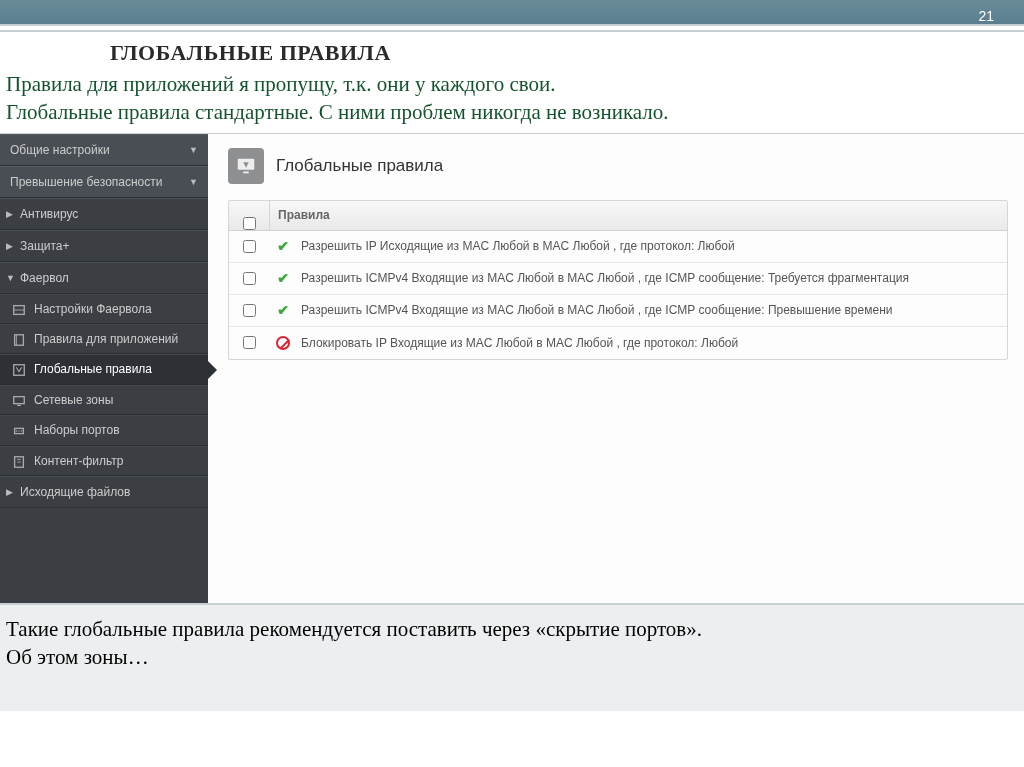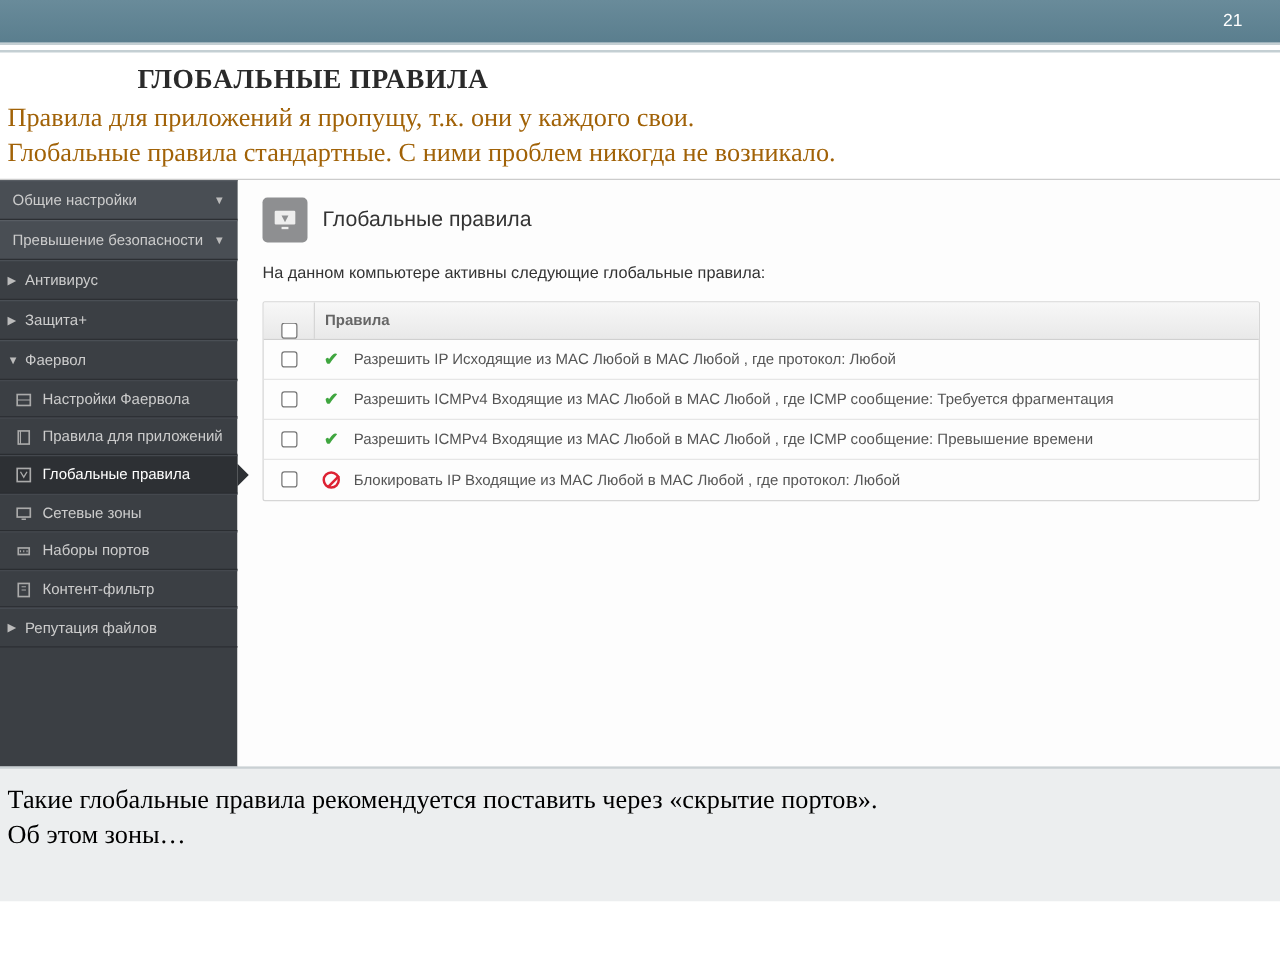--- a/index.html
+++ b/index.html
@@ -1,24 +1,24 @@
 <!DOCTYPE html>
 <html><head>
 <meta charset="utf-8">
 <style>
   * { box-sizing: border-box; margin: 0; padding: 0; }
   body { font-family: Georgia, 'Times New Roman', serif; background: #fff; width: 1024px; height: 767px; overflow: hidden; }
-  .top-bar { height: 34px; background: linear-gradient(#698b9a, #5a7e8e); position: relative; }
+  .top-bar { height: 24px; background: linear-gradient(#698b9a, #5a7e8e); position: relative; }
   .page-num { position: absolute; right: 30px; top: 8px; color: #fff; font-family: Arial, sans-serif; font-size: 14px; }
   .header-rule { height: 8px; border-top: 2px solid #c4cfd3; border-bottom: 2px solid #c4cfd3; background: #fff; }
   .title-row { padding: 8px 0 2px 110px; }
   .title { font-family: Georgia, serif; font-weight: bold; font-size: 22px; color: #2a2a2a; letter-spacing: 0.5px; }
-  .intro { padding: 2px 12px 6px 6px; font-size: 21px; color: #a16207; line-height: 1.35; }
+  .intro { padding: 2px 12px 6px 6px; font-size: 21px; color: #14532d; line-height: 1.35; }
   .app { display: flex; height: 470px; border-top: 1px solid #ccc; }
-  .sidebar { width: 190px; background: #3b3f44; font-family: Arial, sans-serif; font-size: 12px; color: #ccc; }
+  .sidebar { width: 208px; background: #3b3f44; font-family: Arial, sans-serif; font-size: 12px; color: #ccc; }
   .sb-section { padding: 8px 10px; background: #494e54; border-top: 1px solid #585d63; border-bottom: 1px solid #2c2f33; position: relative; cursor: pointer; }
   .sb-section .chev { position: absolute; right: 10px; top: 10px; font-size: 9px; color: #bbb; }
   .sb-item { padding: 8px 10px 8px 20px; border-top: 1px solid #4a4f55; border-bottom: 1px solid #2c2f33; position: relative; cursor: pointer; }
   .sb-item .tri { position: absolute; left: 6px; top: 10px; font-size: 9px; color: #bbb; }
   .sb-sub { padding: 7px 10px 7px 34px; border-top: 1px solid #44484e; border-bottom: 1px solid #2a2d31; position: relative; line-height: 1.2; cursor: pointer; }
   .sb-sub.active { background: #2d3034; color: #fff; }
   .sb-sub.active::after { content: ""; position: absolute; right: -9px; top: 50%; margin-top: -9px; border-top: 9px solid transparent; border-bottom: 9px solid transparent; border-left: 9px solid #2d3034; }
   .sb-ico { position: absolute; left: 12px; top: 8px; width: 14px; height: 14px; display: flex; align-items: center; justify-content: center; }
   .sb-ico svg { width: 14px; height: 14px; stroke: #aaa; fill: none; }
   .content { flex: 1; background: #fdfdfd; font-family: Arial, sans-serif; padding: 14px 16px 0 20px; }
@@ -131,36 +131,35 @@
         <svg viewBox="0 0 16 16">
             <rect x="3" y="2" width="10" height="12" stroke-width="1.5"></rect>
             <line x1="6" y1="5" x2="10" y2="5" stroke-width="1"></line>
             <line x1="6" y1="8" x2="10" y2="8" stroke-width="1"></line>
           </svg>
       </span>
       <span>Контент-фильтр</span>
     </div>
     <div class="sb-item">
       <span class="tri">▶</span>
-      <span>Репутация файлов</span>
+      <span>Исходящие файлов</span>
     </div>
   </div>
 
   <div class="content">
     <div class="content-head">
       <div class="head-icon">
         <svg viewBox="0 0 24 24">
             <rect x="3" y="4" width="18" height="12" rx="1"></rect>
             <rect x="9" y="18" width="6" height="2"></rect>
             <path d="M9 8 L12 14 L15 8 Z" fill="#8e8f91"></path>
           </svg>
       </div>
       <div class="head-title">Глобальные правила</div>
     </div>
-    <div class="content-sub">На данном компьютере активны следующие глобальные правила:</div>
 
     <div class="rules-table">
       <div class="rt-head">
         <div class="rt-cb">
           <input type="checkbox" style="">
         </div>
         <div class="rt-hlabel">Правила</div>
       </div>
       <div id="rules-body">
           <div class="rt-row">

